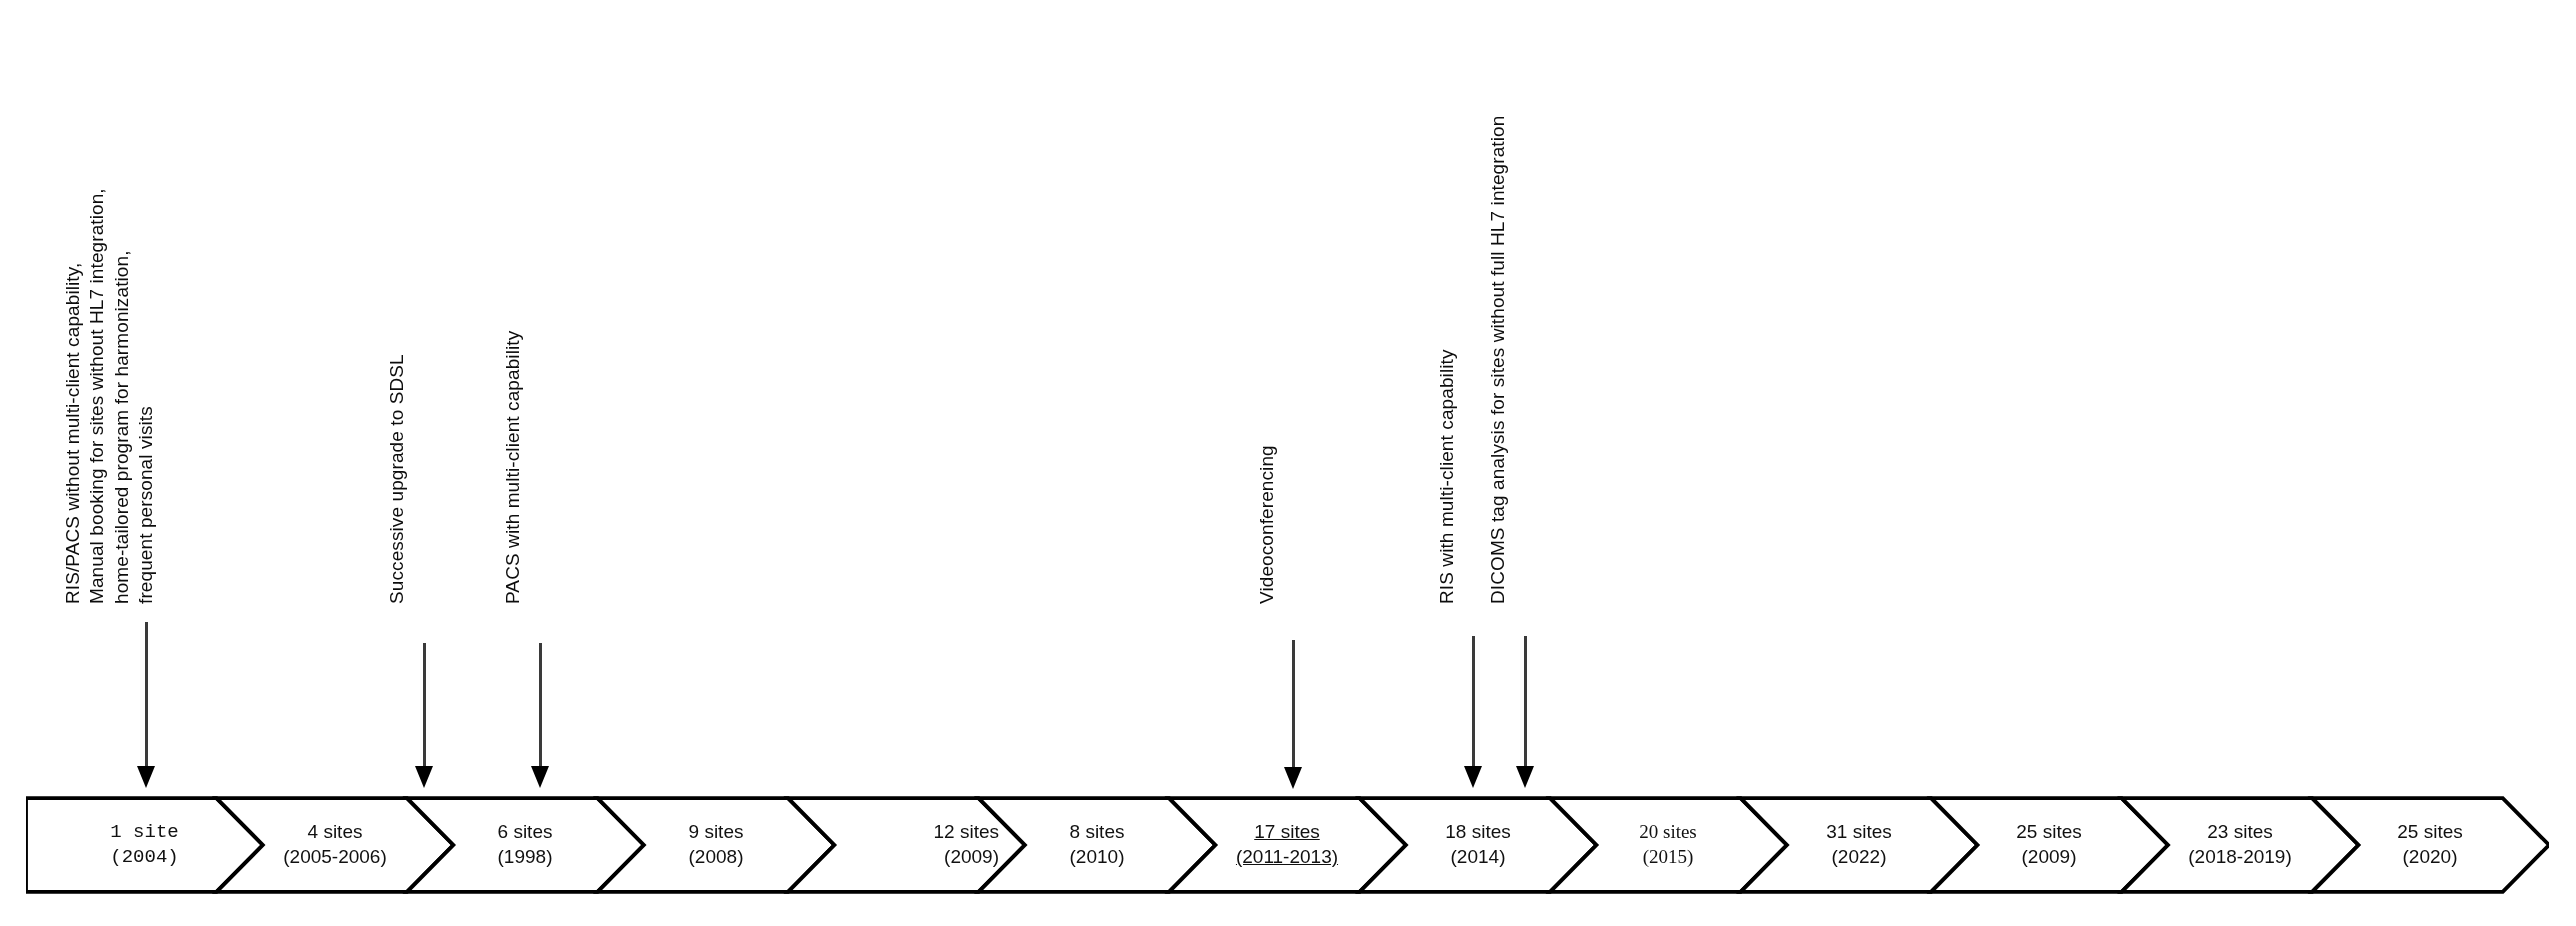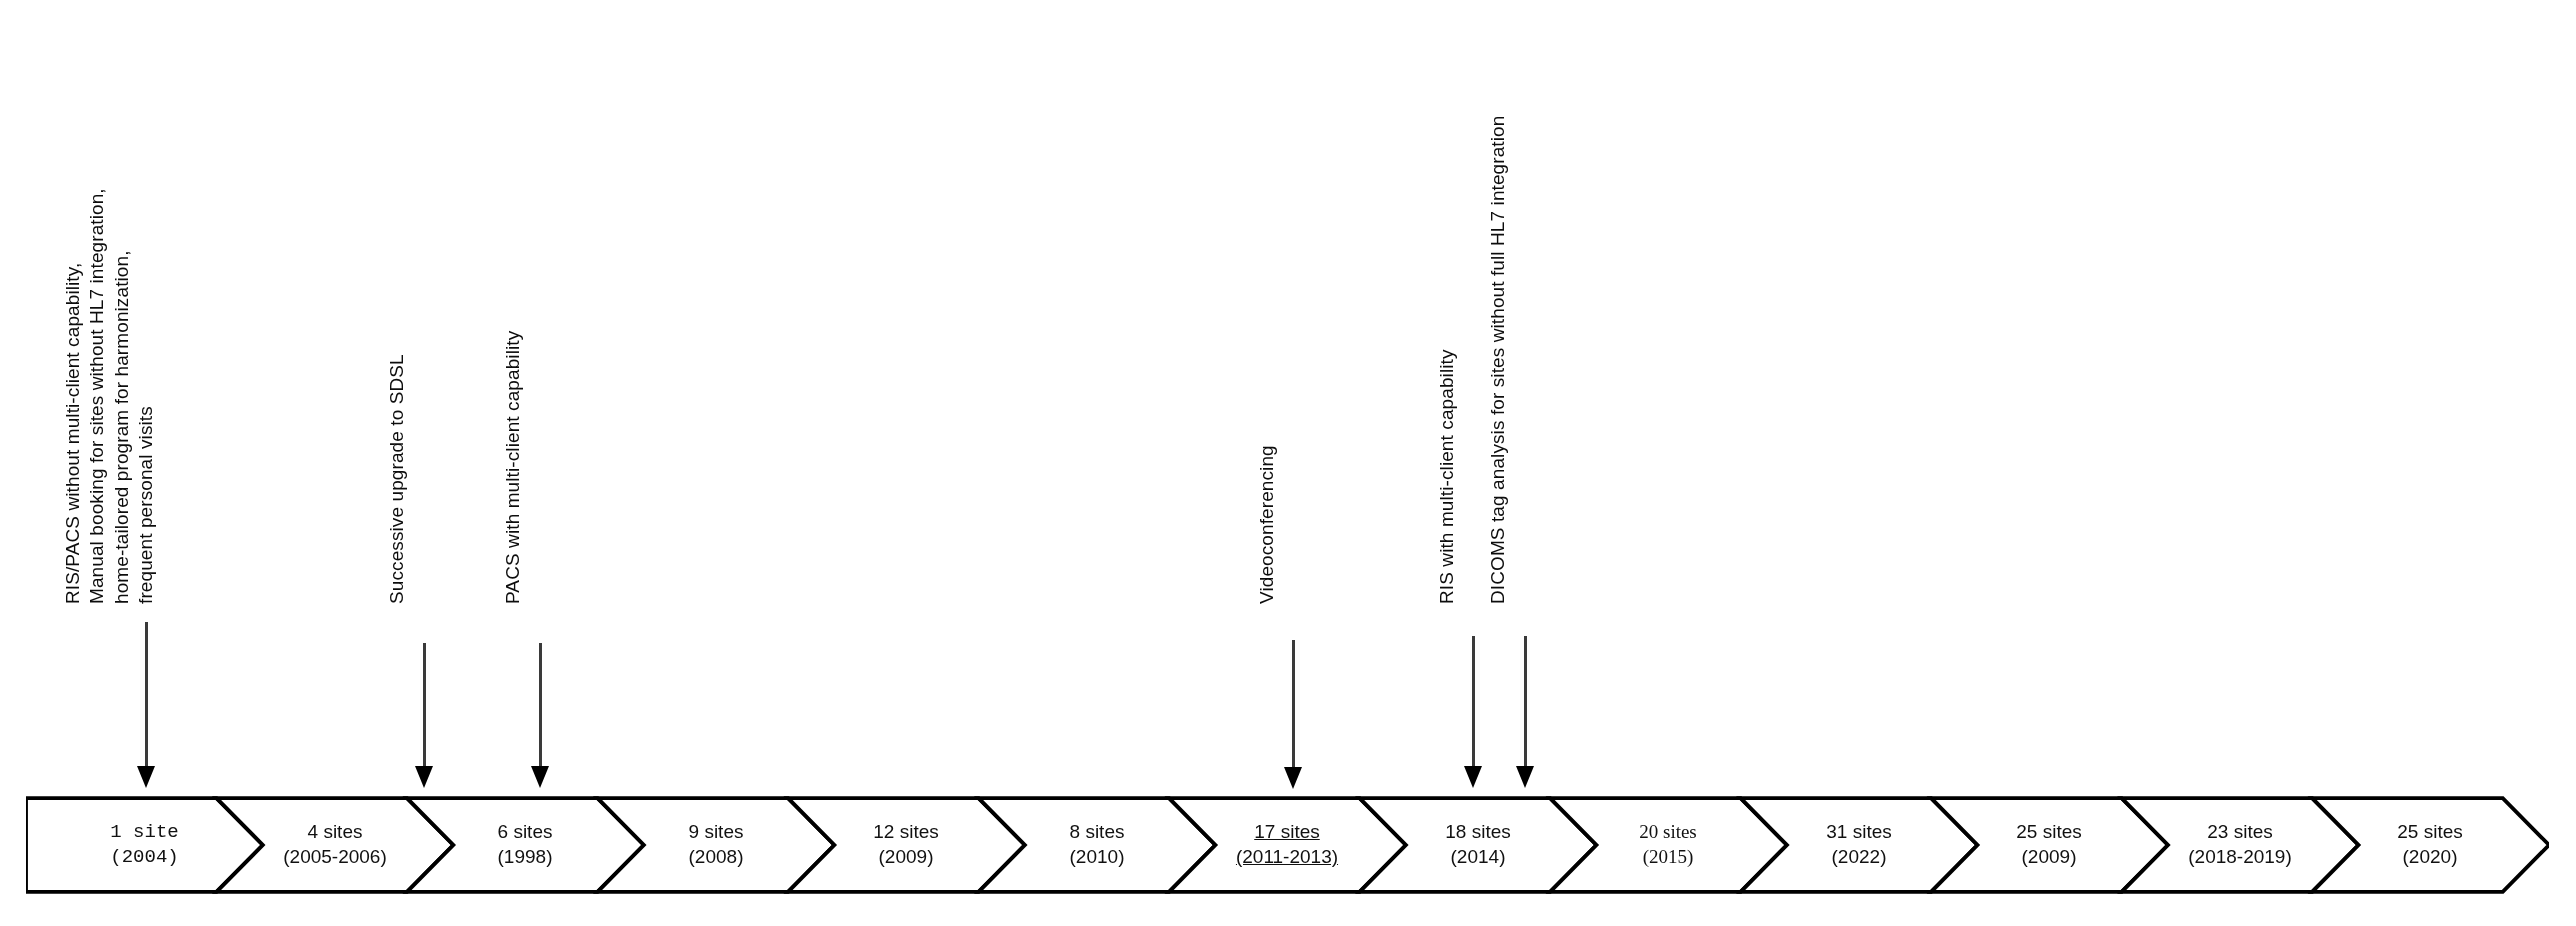--- a/index.html
+++ b/index.html
@@ -166,21 +166,21 @@
           <div>(2005-2006)</div>
         </div>
         <div class="chev-text" style="left: 406px; width: 186px; top: 24.4px;">
           <div>6 sites</div>
           <div>(1998)</div>
         </div>
         <div class="chev-text" style="left: 597px; width: 186px; top: 24.4px;">
           <div>9 sites</div>
           <div>(2008)</div>
         </div>
-        <div class="chev-text" style="left: 787px; width: 186px; top: 24.4px;">
+        <div class="chev-text" style="left: 787px; width: 186px; top: 24.4px; text-align: right;">
           <div>12 sites</div>
           <div>(2009)</div>
         </div>
         <div class="chev-text" style="left: 978px; width: 186px; top: 24.4px;">
           <div>8 sites</div>
           <div>(2010)</div>
         </div>
         <div class="chev-text" style="left: 1168px; width: 186px; top: 24.4px; text-decoration: underline;">
           <div>17 sites</div>
           <div>(2011-2013)</div>

